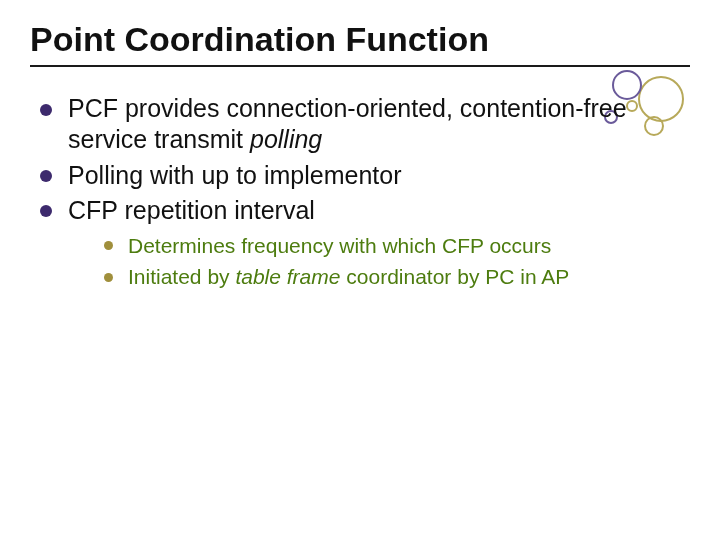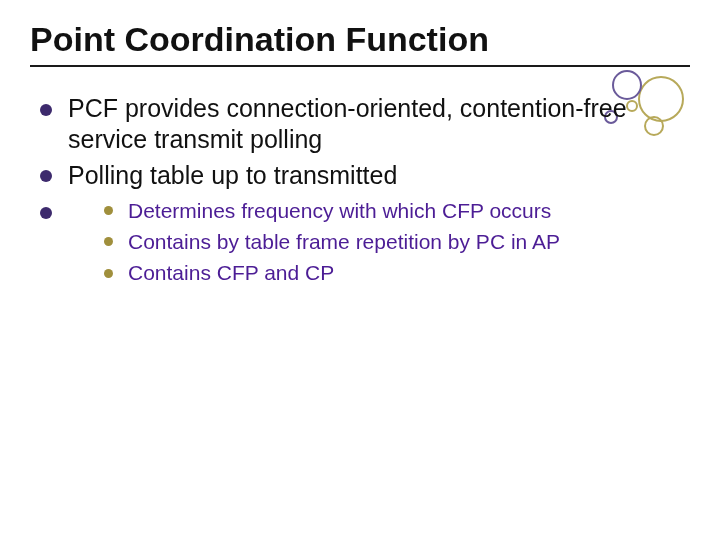--- a/index.html
+++ b/index.html
@@ -49,33 +49,33 @@
     list-style: none;
     padding-left: 34px;
     margin-top: 6px;
   }
   ul.sub > li {
     position: relative;
     padding-left: 26px;
     font-size: 21px;
     line-height: 1.3;
     margin-bottom: 4px;
-    color: #4c1d95;
+    color: #4d7c0f;
   }
   ul.sub > li::before {
     content: "";
     position: absolute;
     left: 2px;
     top: 0.45em;
     width: 9px;
     height: 9px;
     border-radius: 50%;
     background: #a08f3c; 
   }
-  .i { }
+  .i { font-style: italic; }
   .ornament {
     position: absolute;
     right: 26px;
     top: 70px;
     width: 90px;
     height: 70px;
     pointer-events: none;
   }
   .ring { position: absolute; border-radius: 50%; border-style: solid; background: transparent; }
   .ring.big   { width: 46px; height: 46px; border-width: 2px; border-color: #b7a95a; left: 34px; top: 6px; }
@@ -98,32 +98,29 @@
     <div class="ring small"></div>
     <div class="ring tiny"></div>
     <div class="ring t2"></div>
   </div>
 
   <ul class="main">
     <li>
       <span>PCF provides connection-oriented, contention-free service transmit </span><span class="i">polling</span><span></span>
     </li>
     <li>
-      <span>Polling table up to transmitted</span><span class="i"></span><span></span>
+      <span>Polling with up to implementor</span><span class="i"></span><span></span>
     </li>
     <li>
-      <span class="i"></span><span></span>
+      <span>CFP repetition interval</span><span class="i"></span><span></span>
 
       <ul class="sub">
         <li>
           <span>Determines frequency with which CFP occurs</span><span class="i"></span><span></span>
         </li>
         <li>
-          <span>Contains by </span><span class="i">table frame</span><span> repetition by PC in AP</span>
-        </li>
-        <li>
-          <span>Contains CFP and CP</span><span class="i"></span><span></span>
+          <span>Initiated by </span><span class="i">table frame</span><span> coordinator by PC in AP</span>
         </li>
       </ul>
     </li>
   </ul>
 
 </div>
 
 </body></html>

